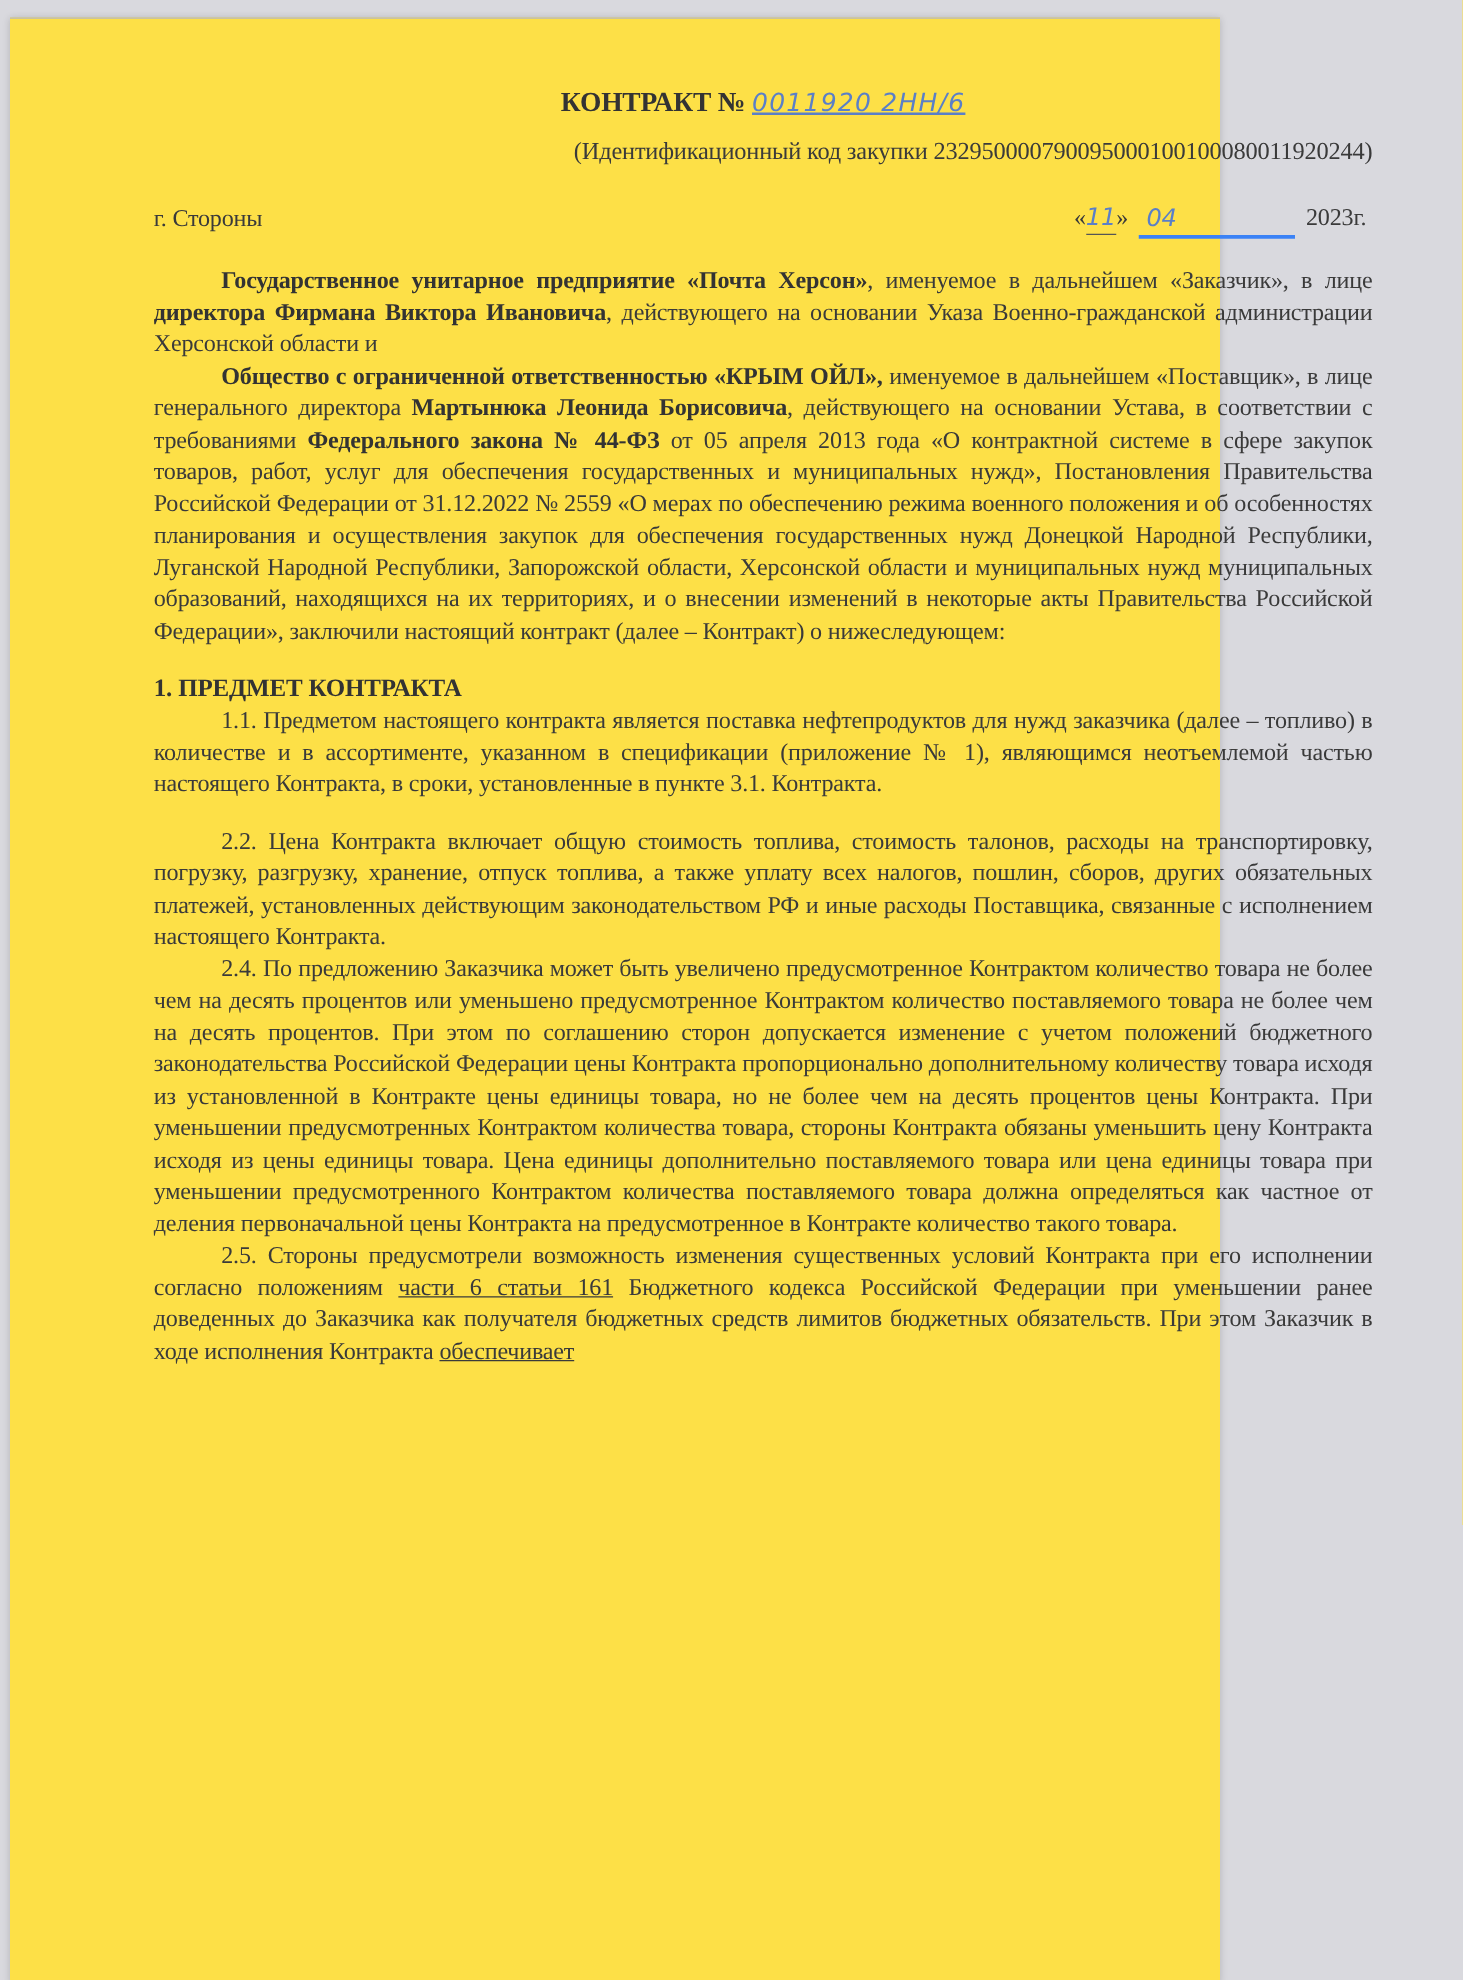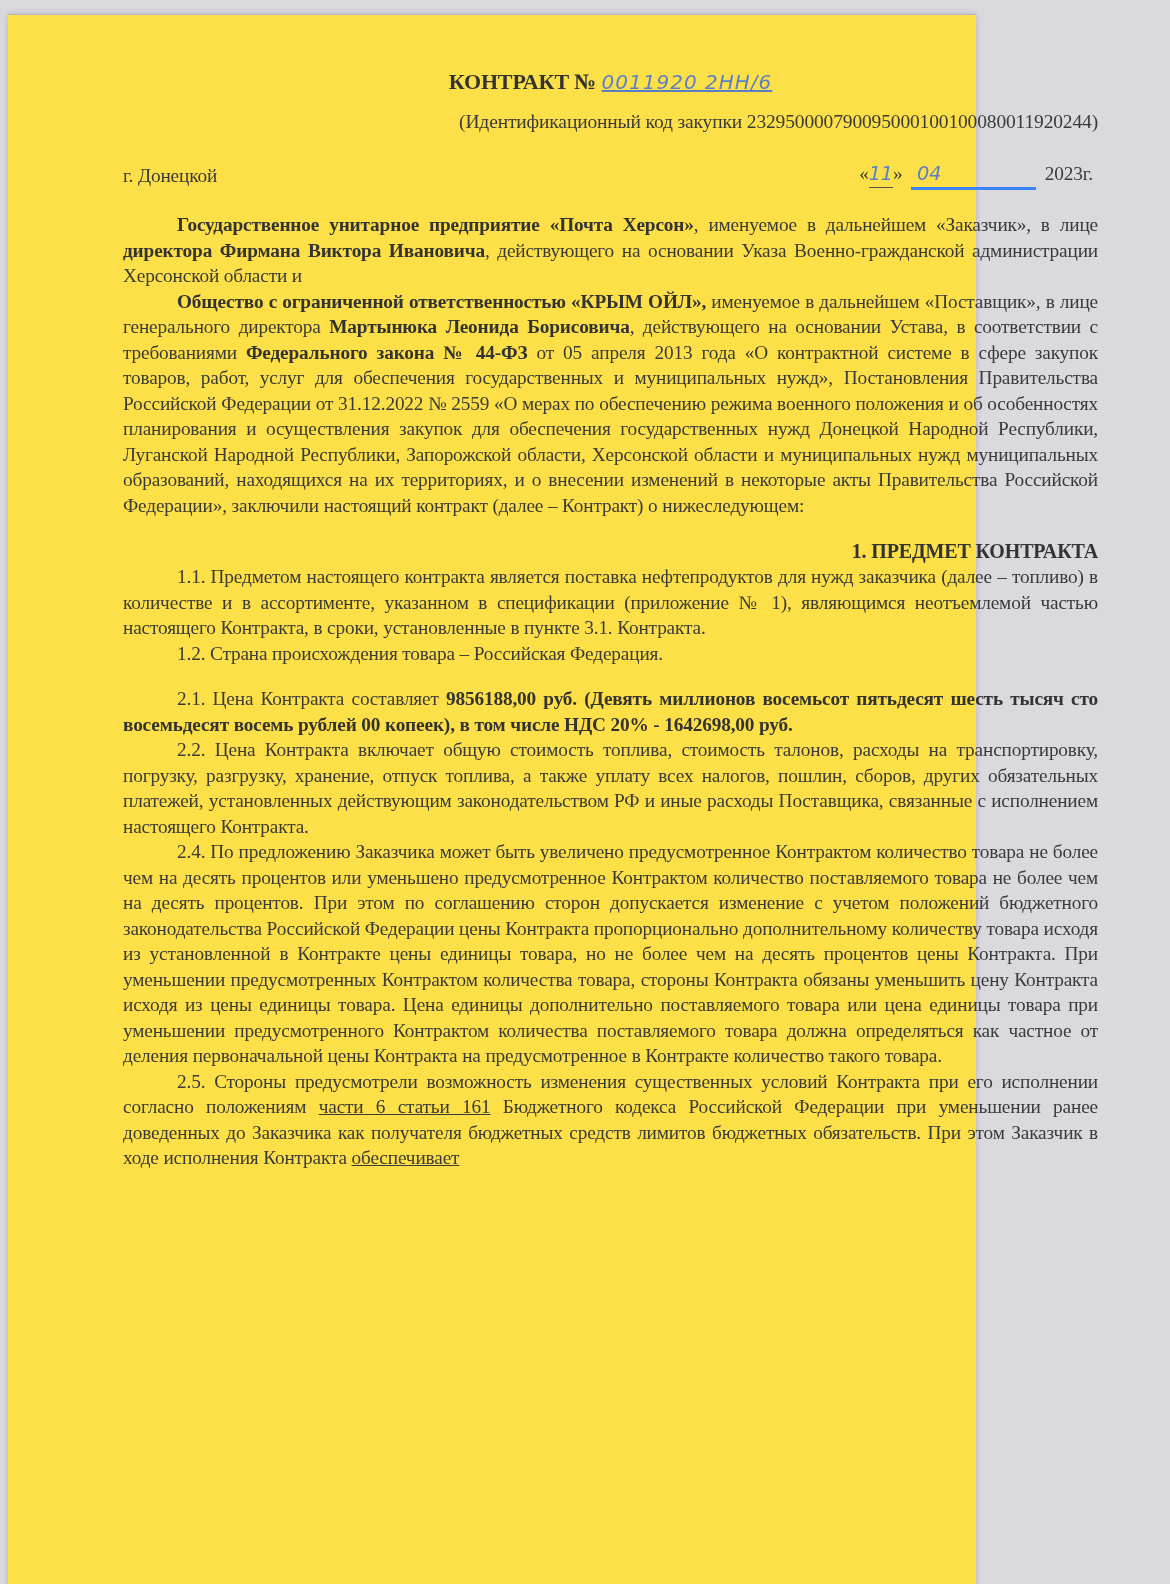--- a/index.html
+++ b/index.html
@@ -33,53 +33,51 @@
     .title .num u { text-decoration-color: #5a7fc8; }
     .subtitle { position: absolute; top: 94px; left: 0; width: 100%; text-align: right; font-size: 19.5px; }
     .city { position: absolute; top: 148px; left: 0; }
     .date { position: absolute; top: 146px; right: 5px; }
     .hand { font-family: "DejaVu Sans", sans-serif; font-style: italic; color: #5a7fc8; }
     .date .blank { display: inline-block; width: 125px; border-bottom: 3px solid #3b82f6; margin-left: 4px; margin-right: 4px; position: relative; }
     .date .blank .hand { position: absolute; left: 6px; bottom: 0; }
     .date .dd { display: inline-block; border-bottom: 1px solid #555; min-width: 22px; text-align: right; }
     .body { position: absolute; top: 197px; left: 0; width: 100%; }
     p { margin: 0; text-align: justify; text-indent: 54px; }
-    h2 { margin: 0; text-align: right; font-size: 20px; font-weight: bold; line-height: 26px; color: #333; }
+    h2 { margin: 0; text-align: left; font-size: 20px; font-weight: bold; line-height: 26px; color: #333; }
     .gap { height: 20px; }
     b { color: #333; }
     u.ul { text-decoration: underline; }
   </style>
 </head>
 <body>
 
 <div class="page">
   <div class="content">
 
     <div class="title">
       <span>КОНТРАКТ №</span>
       <span class="num"><u>0011920 2НН/6</u></span>
     </div>
     <div class="subtitle">(Идентификационный код закупки 232950000790095000100100080011920244)</div>
 
-    <div class="city">г. Донецкой</div>
+    <div class="city">г. Стороны</div>
     <div class="date">
       <span>«</span><span class="dd hand">11</span><span>»</span>
       <span class="blank">&nbsp;<span class="hand">04</span></span>
       <span>2023г.</span>
     </div>
 
     <div class="body">
       <p><b>Государственное унитарное предприятие «Почта Херсон»</b><span>, именуемое в дальнейшем «Заказчик», в лице </span><b>директора Фирмана Виктора Ивановича</b><span>, действующего на основании Указа Военно-гражданской администрации Херсонской области и</span></p>
       <p><b>Общество с ограниченной ответственностью «КРЫМ ОЙЛ»,</b><span>  именуемое в дальнейшем «Поставщик», в лице генерального директора </span><b>Мартынюка Леонида Борисовича</b><span>, действующего на основании Устава, в соответствии с требованиями </span><b>Федерального закона № 44-ФЗ</b><span> от 05 апреля 2013 года  «О контрактной системе в сфере закупок товаров, работ, услуг для обеспечения государственных и муниципальных нужд», Постановления Правительства Российской Федерации от 31.12.2022 № 2559 «О мерах по обеспечению режима военного положения и об особенностях планирования и осуществления закупок для обеспечения государственных нужд Донецкой Народной Республики, Луганской Народной Республики, Запорожской области, Херсонской области и муниципальных нужд муниципальных образований, находящихся на их территориях, и о внесении изменений в некоторые акты Правительства Российской Федерации», заключили настоящий контракт (далее – Контракт) о нижеследующем:</span></p>
 
       <div class="gap"></div>
       <h2>1.  ПРЕДМЕТ КОНТРАКТА</h2>
       <p>1.1. Предметом настоящего контракта является поставка нефтепродуктов для нужд заказчика (далее – топливо) в количестве и в ассортименте, указанном в спецификации (приложение № 1), являющимся неотъемлемой частью настоящего Контракта, в сроки, установленные в пункте 3.1. Контракта.</p>
-      <p>1.2. Страна происхождения товара – Российская Федерация.</p>
 
       <div class="gap"></div>
-      <p><span>2.1. Цена Контракта составляет </span><b>9856188,00 руб. (Девять миллионов восемьсот пятьдесят шесть тысяч сто восемьдесят восемь рублей 00 копеек), в том числе НДС 20% - 1642698,00 руб.</b></p>
       <p>2.2. Цена Контракта включает общую стоимость топлива, стоимость талонов, расходы на транспортировку, погрузку, разгрузку, хранение, отпуск топлива, а также уплату всех налогов, пошлин, сборов, других обязательных платежей, установленных действующим законодательством РФ и иные расходы Поставщика, связанные с исполнением настоящего Контракта.</p>
       <p>2.4. По предложению Заказчика может быть увеличено предусмотренное Контрактом количество товара не более чем на десять процентов или уменьшено предусмотренное Контрактом количество поставляемого товара не более чем на десять процентов. При этом по соглашению сторон допускается изменение с учетом положений бюджетного законодательства Российской Федерации цены Контракта пропорционально дополнительному количеству товара исходя из установленной в Контракте цены единицы товара, но не более чем на десять процентов цены Контракта. При уменьшении предусмотренных Контрактом количества товара, стороны Контракта обязаны уменьшить цену Контракта исходя из цены единицы товара. Цена единицы дополнительно поставляемого товара или цена единицы товара при уменьшении предусмотренного Контрактом количества поставляемого товара должна определяться как частное от деления первоначальной цены Контракта на предусмотренное в Контракте количество такого товара.</p>
       <p><span>2.5. Стороны предусмотрели возможность изменения существенных условий Контракта при его исполнении согласно положениям </span><u class="ul">части 6 статьи 161</u><span> Бюджетного кодекса Российской Федерации при уменьшении ранее доведенных до Заказчика как получателя бюджетных средств лимитов бюджетных обязательств. При этом Заказчик в ходе исполнения Контракта </span><u class="ul">обеспечивает</u></p>
     </div>
   </div>
 </div>
 
 </body></html>

